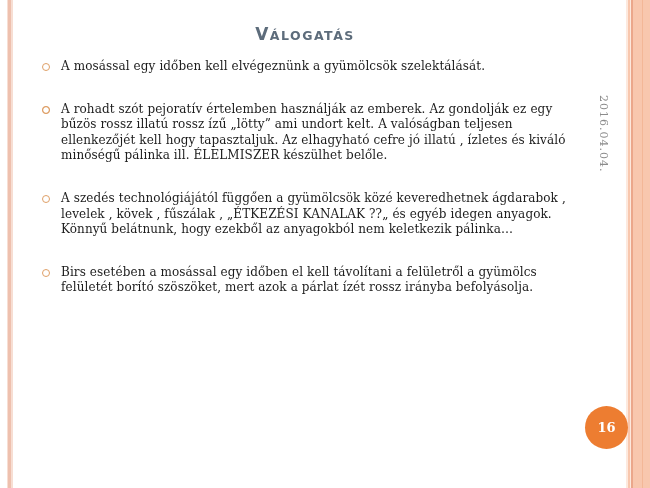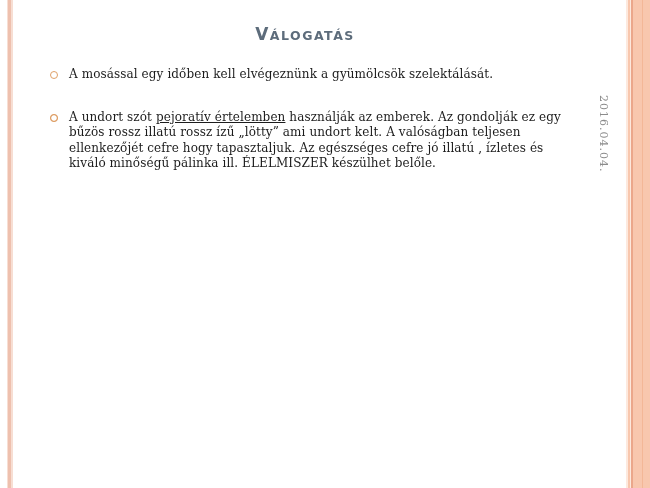--- a/index.html
+++ b/index.html
@@ -51,39 +51,39 @@
     font-size:12.5px;
     font-weight:bold;
     letter-spacing:1.5px;
     color:var(--title-color);
     text-transform:uppercase;
   }
   .title::first-letter{font-size:17px;}
   .content{
     position:absolute;top:59px;left:42px;width:546px;
   }
-  ul.bullets{list-style:none;margin:8px;padding:0;}
+  ul.bullets{list-style:none;margin:0;padding:0;}
   ul.bullets li{
     position:relative;
     padding-left:19px;
     margin-bottom:27px;
     font-size:12px;
     line-height:15.6px;
     color:var(--body-color);
     letter-spacing:0.1px;
   }
   .marker{
     position:absolute;left:0;top:4px;
     width:6px;height:6px;
     border:1.4px solid var(--bullet-orange);
     border-radius:50%;
     background:transparent;
     display:inline-block;
   }
-  .u{text-decoration:underline;}
+  .u{}
   .date{
     position:absolute;top:95px;right:40px;
     writing-mode:vertical-rl;
     text-orientation:mixed;
     font-family:"DejaVu Serif","Liberation Serif",serif;
     font-size:11px;
     color:var(--date-color);
     letter-spacing:1px;
   }
   .page-badge{
@@ -113,21 +113,30 @@
     <ul class="bullets">
       <li>
         <span class="marker"></span>
         <span>A mosással egy időben kell elvégeznünk a gyümölcsök szelektálását.</span>
       </li>
       <li>
         <span class="marker"></span>
       </li>
       <li>
         <span class="marker"></span>
-        <span>A undort szót </span><span class="u">pejoratív értelemben</span><span> használják az emberek. Az gondolják ez egy bűzös rossz illatú rossz ízű „lötty” ami undort kelt. A valóságban teljesen ellenkezőjét cefre hogy tapasztaljuk. Az egészséges cefre jó illatú , ízletes és kiváló minőségű pálinka ill. ÉLELMISZER készülhet belőle.</span>
+        <span>A rohadt szót </span><span class="u">pejoratív értelemben</span><span> használják az emberek. Az gondolják ez egy bűzös rossz illatú rossz ízű „lötty” ami undort kelt. A valóságban teljesen ellenkezőjét kell hogy tapasztaljuk. Az elhagyható cefre jó illatú , ízletes és kiváló minőségű pálinka ill. ÉLELMISZER készülhet belőle.</span>
+      </li>
+      <li>
+        <span class="marker"></span>
+        <span>A szedés technológiájától függően a gyümölcsök közé keveredhetnek ágdarabok , levelek , kövek , fűszálak , „ÉTKEZÉSI KANALAK ??„ és egyéb idegen anyagok. Könnyű belátnunk, hogy ezekből az anyagokból nem keletkezik pálinka…</span>
+      </li>
+      <li>
+        <span class="marker"></span>
+        <span>Birs esetében a mosással egy időben el kell távolítani a felületről a gyümölcs felületét borító szöszöket, mert azok a párlat ízét rossz irányba befolyásolja.</span>
       </li>
     </ul>
   </div>
 
   <div class="date">2016.04.04.</div>
 
+  <div class="page-badge">16</div>
 
 </div>
 
 </body></html>

